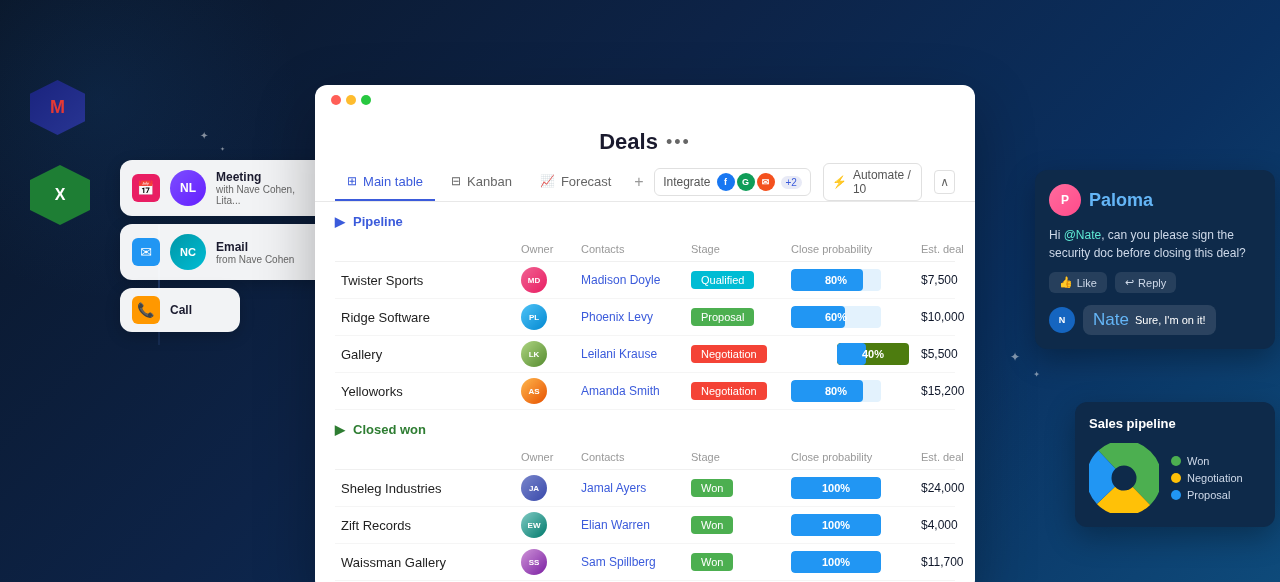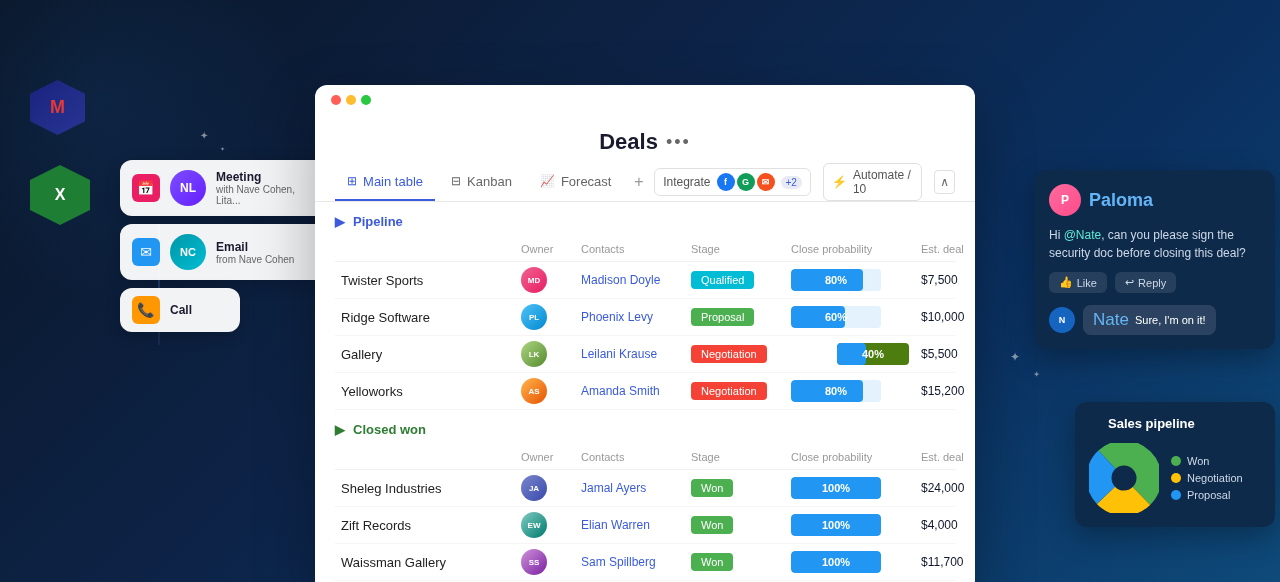--- a/index.html
+++ b/index.html
@@ -475,21 +475,20 @@
       background: #0e2a4a;
       border-radius: 12px;
       padding: 14px;
       box-shadow: 0 10px 30px rgba(0,0,0,0.3);
     }
     .sales-title {
       font-size: 13px;
       font-weight: 600;
       color: white;
       margin-bottom: 12px;
-      margin-left: 19px;
     }
     .sales-content {
       display: flex;
       align-items: center;
       gap: 12px;
     }
     .pie-chart {
       width: 70px;
       height: 70px;
       flex-shrink: 0;

